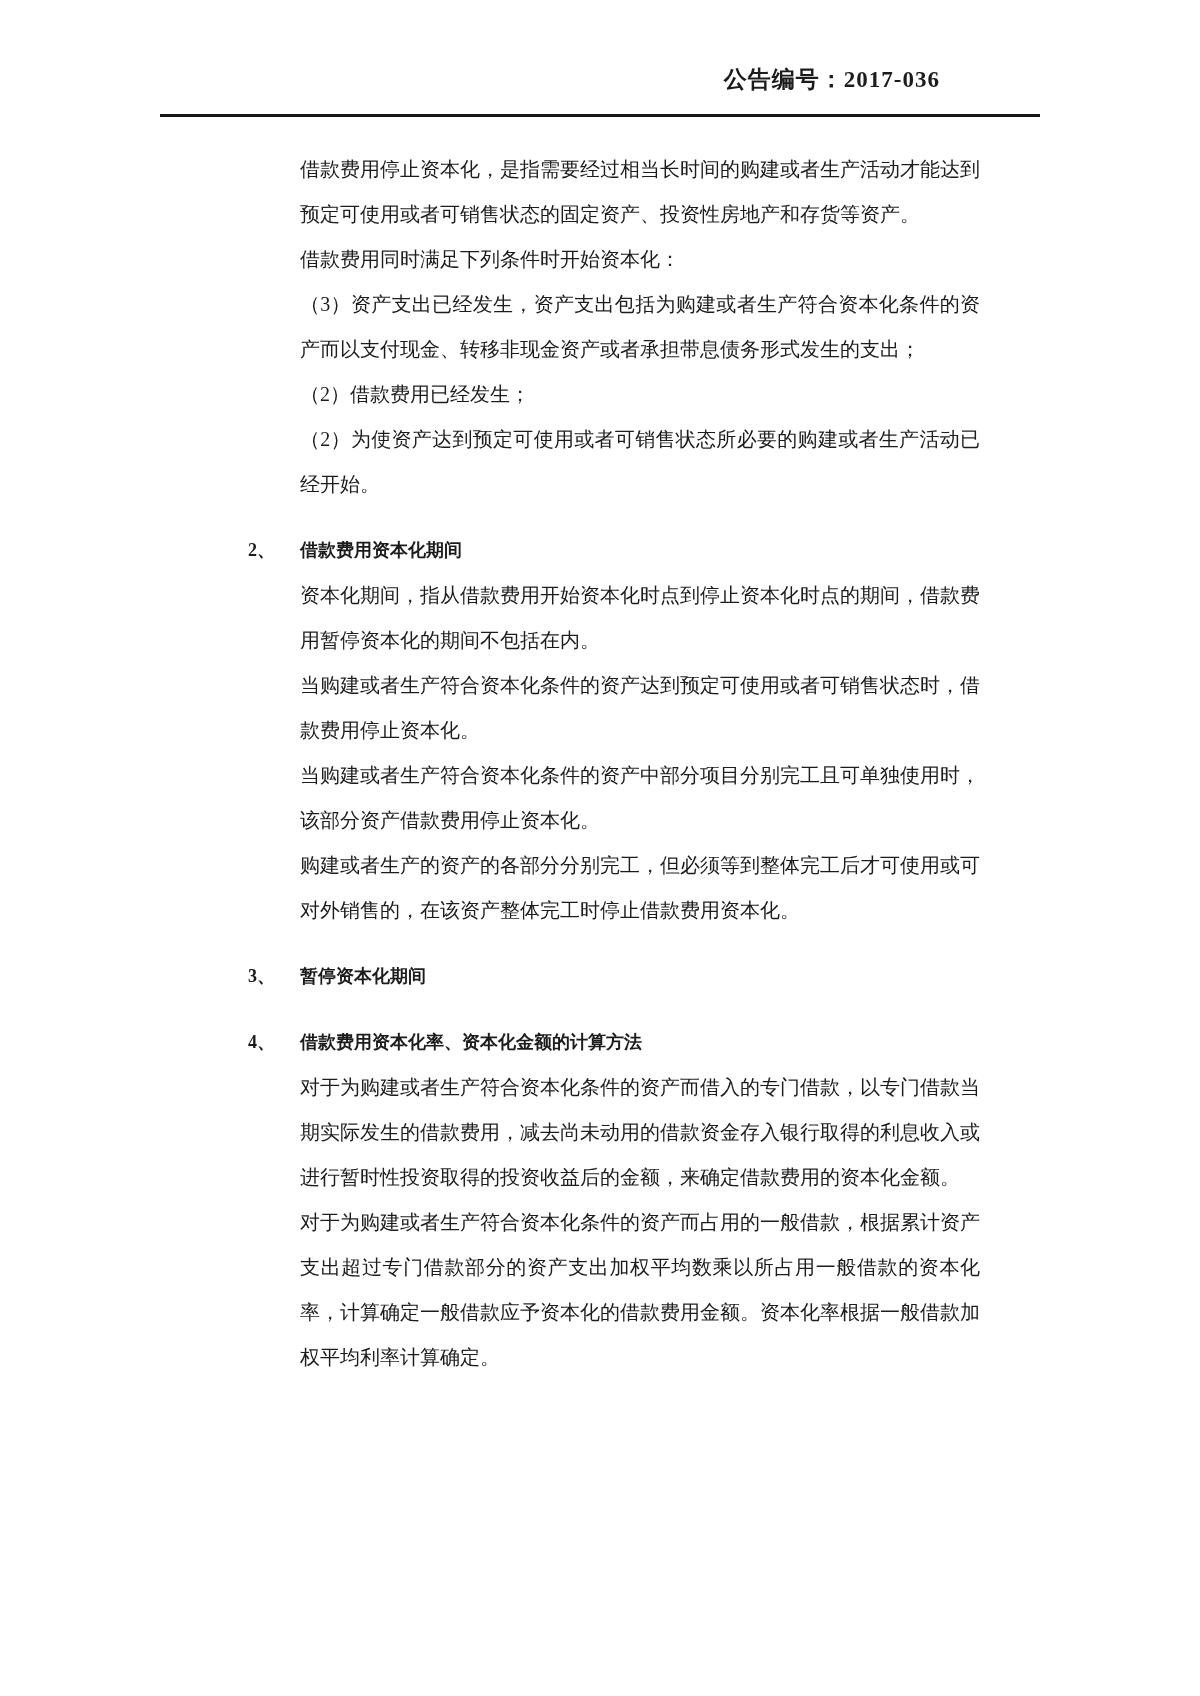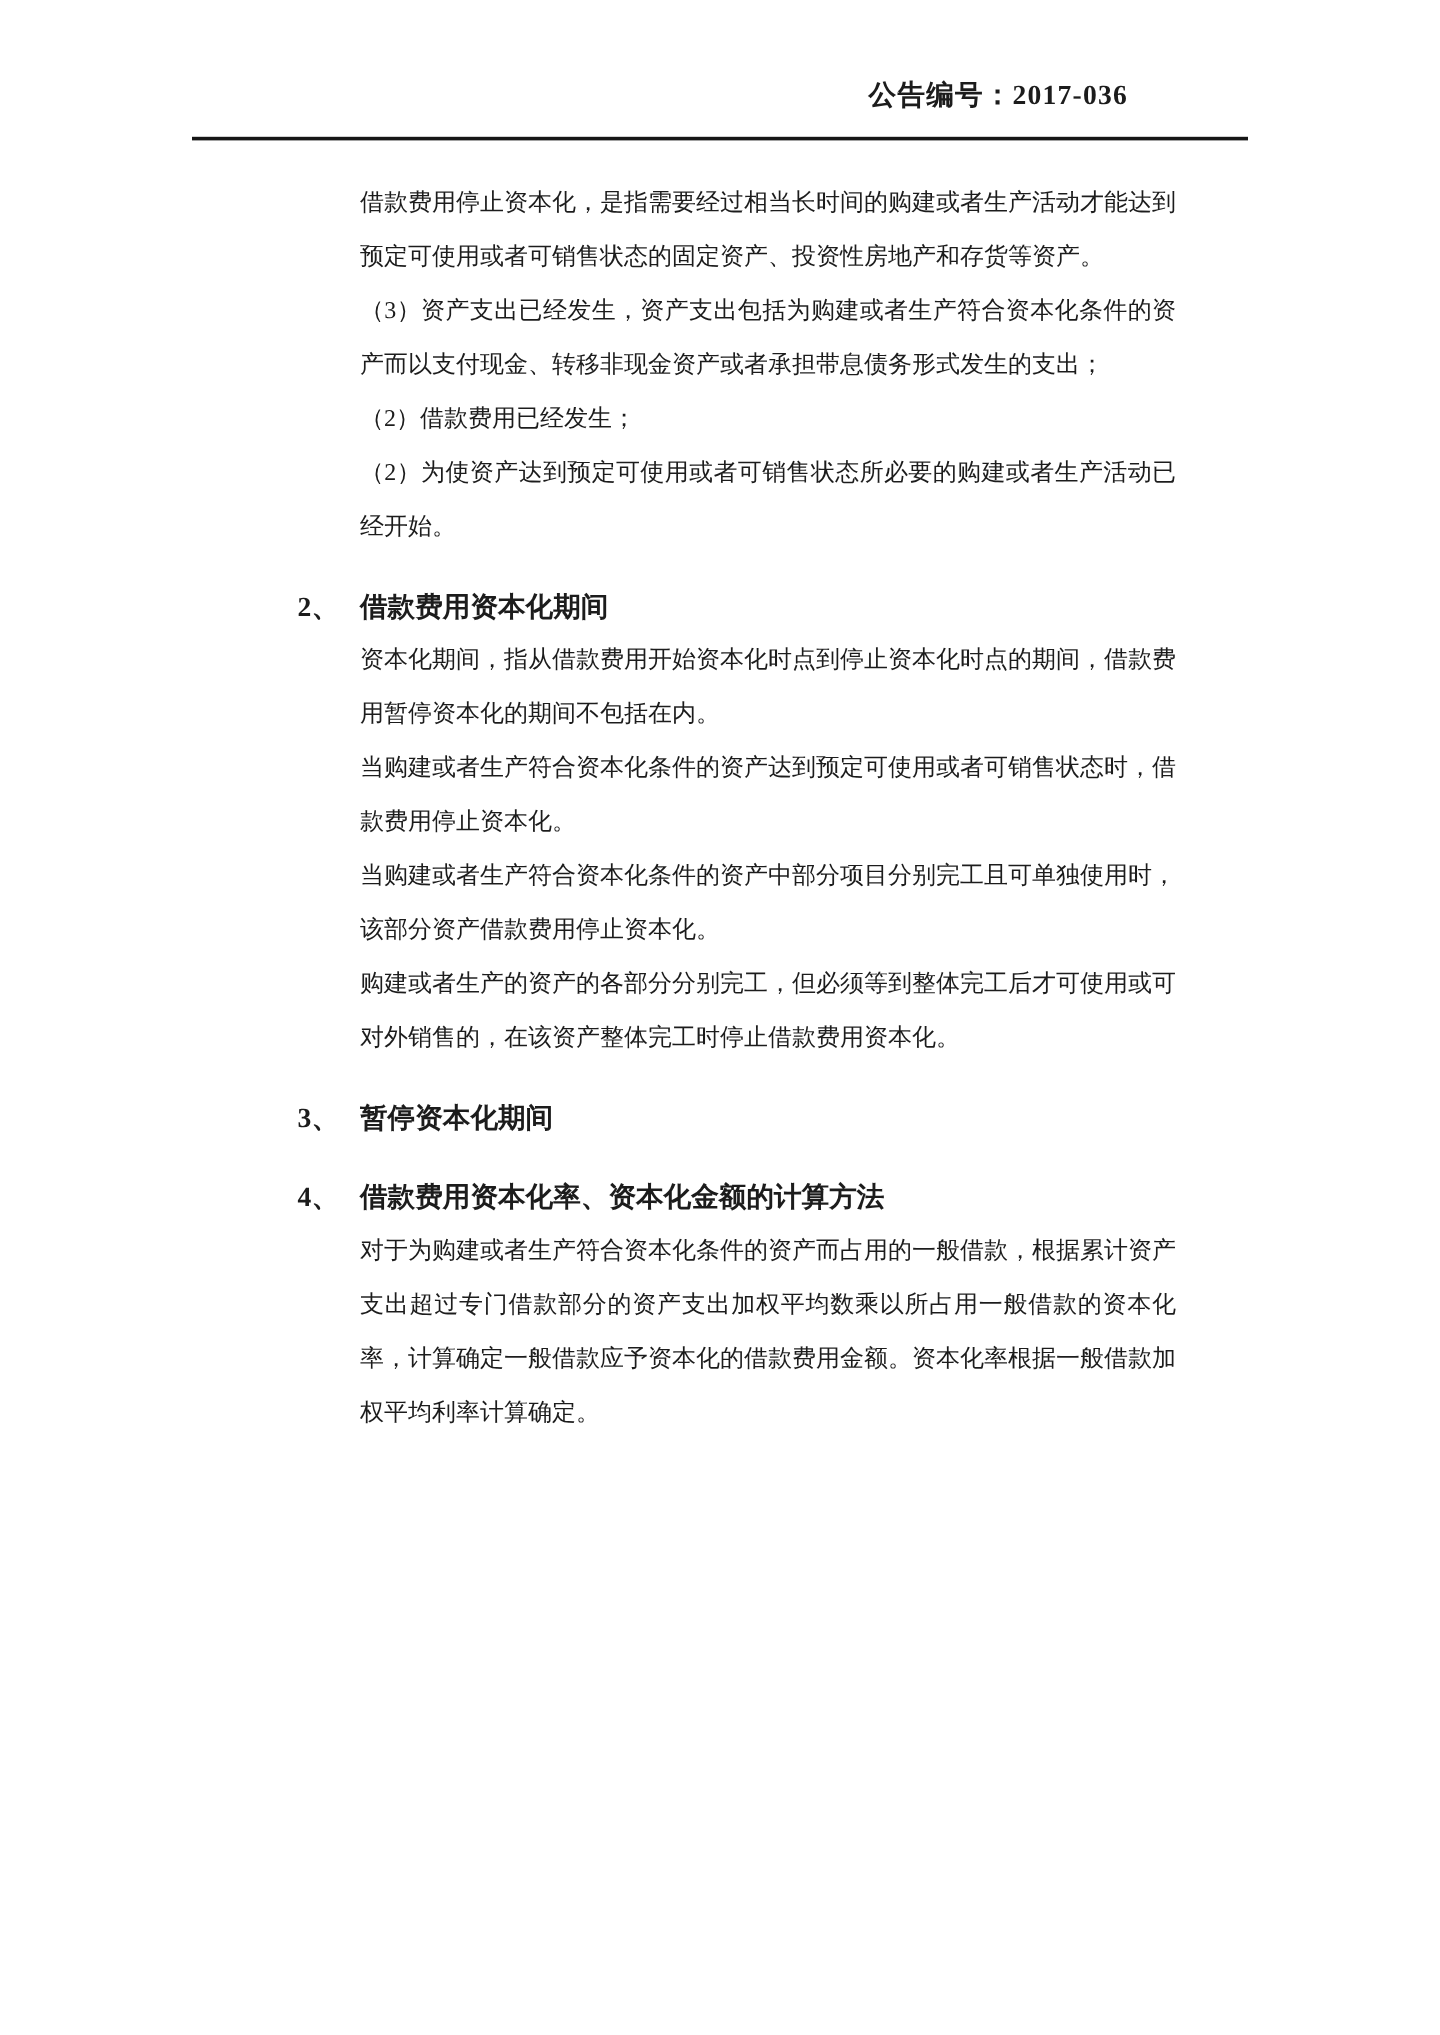--- a/index.html
+++ b/index.html
@@ -43,21 +43,21 @@
   .para {
     font-size: 20px;
     line-height: 45px;
     text-align: justify;
     text-justify: inter-ideograph;
     margin: 0;
     word-break: break-all;
   }
   .section-heading {
     margin-top: 21px;
-    font-size: 23px;
+    font-size: 18px;
     font-weight: bold;
     line-height: 45px;
     white-space: nowrap;
   }
   .section-number {
     display: inline-block;
     width: 52px;
     margin-left: -52px;
     font-weight: bold;
   }
@@ -67,35 +67,37 @@
 
 <div class="page">
 
   <div class="doc-number">公告编号：2017-036</div>
 
   <div class="header-rule"></div>
 
   <div class="content">
 
     <p class="para">借款费用停止资本化，是指需要经过相当长时间的购建或者生产活动才能达到预定可使用或者可销售状态的固定资产、投资性房地产和存货等资产。</p>
+    <p class="para">借款费用同时满足下列条件时开始资本化：</p>
     <p class="para">（3）资产支出已经发生，资产支出包括为购建或者生产符合资本化条件的资产而以支付现金、转移非现金资产或者承担带息债务形式发生的支出；</p>
     <p class="para">（2）借款费用已经发生；</p>
     <p class="para">（2）为使资产达到预定可使用或者可销售状态所必要的购建或者生产活动已经开始。</p>
 
     <div class="section-heading">
       <span class="section-number">2、</span><span>借款费用资本化期间</span>
     </div>
     <p class="para">资本化期间，指从借款费用开始资本化时点到停止资本化时点的期间，借款费用暂停资本化的期间不包括在内。</p>
     <p class="para">当购建或者生产符合资本化条件的资产达到预定可使用或者可销售状态时，借款费用停止资本化。</p>
     <p class="para">当购建或者生产符合资本化条件的资产中部分项目分别完工且可单独使用时，该部分资产借款费用停止资本化。</p>
     <p class="para">购建或者生产的资产的各部分分别完工，但必须等到整体完工后才可使用或可对外销售的，在该资产整体完工时停止借款费用资本化。</p>
 
     <div class="section-heading">
       <span class="section-number">3、</span><span>暂停资本化期间</span>
     </div>
 
     <div class="section-heading">
       <span class="section-number">4、</span><span>借款费用资本化率、资本化金额的计算方法</span>
     </div>
+    <p class="para">对于为购建或者生产符合资本化条件的资产而借入的专门借款，以专门借款当期实际发生的借款费用，减去尚未动用的借款资金存入银行取得的利息收入或进行暂时性投资取得的投资收益后的金额，来确定借款费用的资本化金额。</p>
     <p class="para">对于为购建或者生产符合资本化条件的资产而占用的一般借款，根据累计资产支出超过专门借款部分的资产支出加权平均数乘以所占用一般借款的资本化率，计算确定一般借款应予资本化的借款费用金额。资本化率根据一般借款加权平均利率计算确定。</p>
 
   </div>
 </div>
 
 </body></html>

